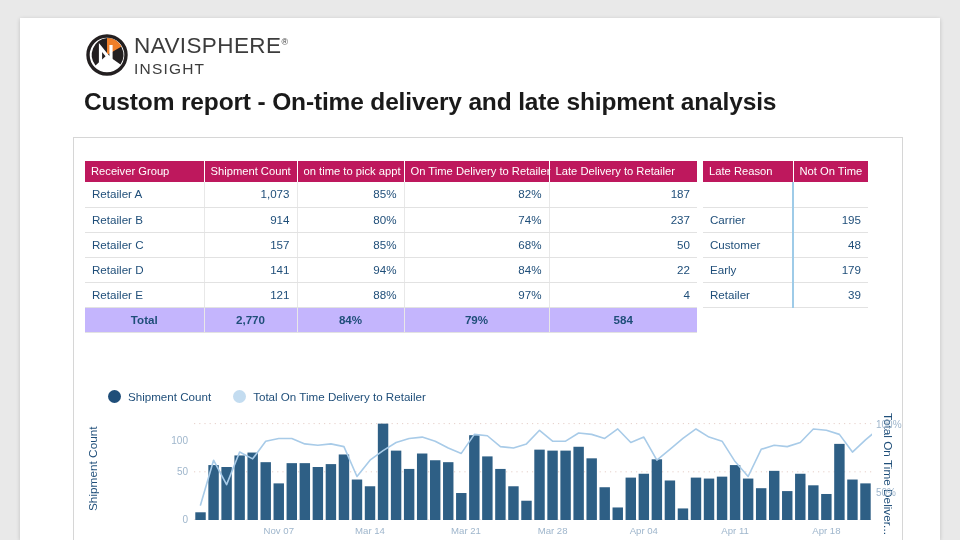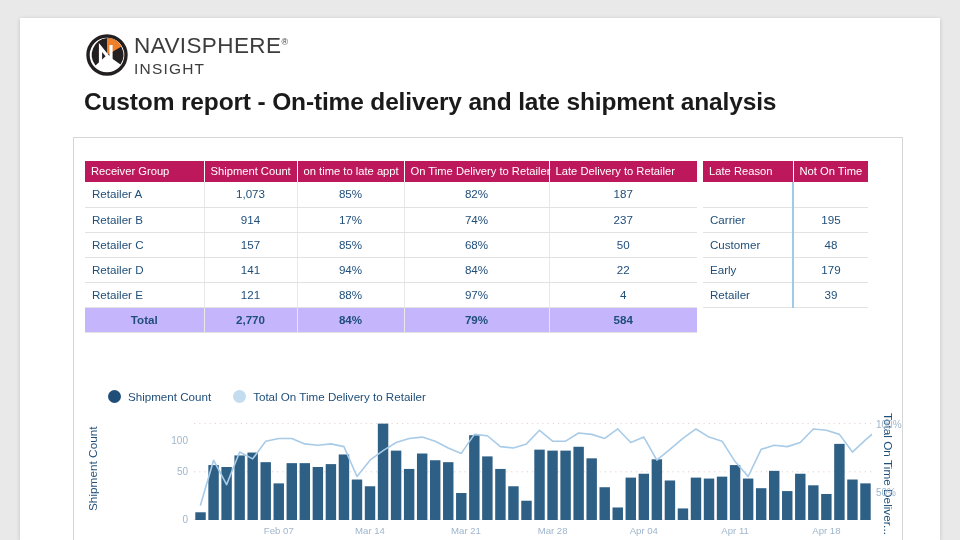--- a/index.html
+++ b/index.html
@@ -118,21 +118,21 @@
     padding: 5px 7px 6px 7px;
     border-bottom: 1px solid #e2e2e2;
     border-right: 1px solid #e8e8e8;
     height: 25px;
     box-sizing: border-box;
     white-space: nowrap;
     font-size: 11.6px;
     color: #1f4e79;
   }
   table.grid tbody td:last-child { border-right: none; }
-  .num { text-align: center; }
+  .num { text-align: right; }
   .txt { text-align: left; }
 
   
   #main-table { width: 612px; }
   #main-table col.c0 { width: 119px; }
   #main-table col.c1 { width: 93px; }
   #main-table col.c2 { width: 107px; }
   #main-table col.c3 { width: 145px; }
   #main-table col.c4 { width: 148px; }
 
@@ -264,37 +264,37 @@
               <col class="c0">
               <col class="c1">
               <col class="c2">
               <col class="c3">
               <col class="c4">
             </colgroup>
           <thead>
             <tr>
               <th>Receiver Group</th>
               <th>Shipment Count</th>
-              <th>on time to late appt</th>
+              <th>on time to pick appt</th>
               <th>On Time Delivery to Retailer</th>
               <th>Late Delivery to Retailer</th>
             </tr>
           </thead>
           <tbody id="main-body">
               <tr>
                 <td class="txt">Retailer A</td>
                 <td class="num">1,073</td>
                 <td class="num">85%</td>
                 <td class="num">82%</td>
                 <td class="num">187</td>
               </tr>
               <tr>
                 <td class="txt">Retailer B</td>
                 <td class="num">914</td>
-                <td class="num">17%</td>
+                <td class="num">80%</td>
                 <td class="num">74%</td>
                 <td class="num">237</td>
               </tr>
               <tr>
                 <td class="txt">Retailer C</td>
                 <td class="num">157</td>
                 <td class="num">85%</td>
                 <td class="num">68%</td>
                 <td class="num">50</td>
               </tr>
@@ -438,21 +438,21 @@
               <rect x="601.07" y="59.75" width="10.43" height="46.25" fill="#2e5f85"></rect>
               <rect x="614.11" y="71.31" width="10.43" height="34.69" fill="#2e5f85"></rect>
               <rect x="627.15" y="79.98" width="10.43" height="26.02" fill="#2e5f85"></rect>
               <rect x="640.19" y="29.87" width="10.43" height="76.13" fill="#2e5f85"></rect>
               <rect x="653.23" y="65.53" width="10.43" height="40.47" fill="#2e5f85"></rect>
               <rect x="666.27" y="69.38" width="10.43" height="36.62" fill="#2e5f85"></rect>
               <polyline points="6.52,91.05 19.56,46.21 32.60,70.67 45.63,38.05 58.67,44.85 71.71,27.18 84.75,24.46 97.79,24.46 110.83,29.90 123.87,31.26 136.90,29.90 149.94,32.62 162.98,62.51 176.02,46.21 189.06,36.69 202.10,28.54 215.13,24.46 228.17,23.10 241.21,27.18 254.25,33.97 267.29,39.41 280.33,20.38 293.37,21.74 306.40,32.62 319.44,33.97 332.48,29.90 345.52,16.31 358.56,27.18 371.60,27.18 384.63,19.03 397.67,20.38 410.71,24.46 423.75,14.95 436.79,28.54 449.83,23.10 462.87,46.21 475.90,35.33 488.94,24.46 501.98,14.95 515.02,23.10 528.06,27.18 541.10,47.56 554.13,62.51 567.17,35.33 580.21,31.26 593.25,32.62 606.29,28.54 619.33,14.95 632.37,16.31 645.40,20.38 658.44,38.05 671.48,25.82 684.52,14.95 697.56,29.90 710.60,32.62 723.63,23.10" fill="none" stroke="#a8cbe8" stroke-width="1.6" stroke-linejoin="round" stroke-linecap="round"></polyline>
             </svg>
           </div>
         <div id="xaxis">
-            <div class="xtick" style="left: 84.8px;">Feb 07</div>
+            <div class="xtick" style="left: 84.8px;">Nov 07</div>
             <div class="xtick" style="left: 176px;">Mar 14</div>
             <div class="xtick" style="left: 272px;">Mar 21</div>
             <div class="xtick" style="left: 358.6px;">Mar 28</div>
             <div class="xtick" style="left: 449.8px;">Apr 04</div>
             <div class="xtick" style="left: 541.1px;">Apr 11</div>
             <div class="xtick" style="left: 632.4px;">Apr 18</div>
           </div>
       </div>
 
     </div>

